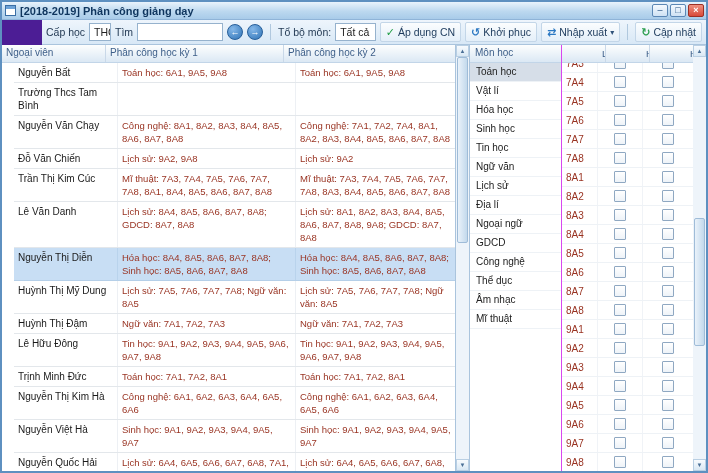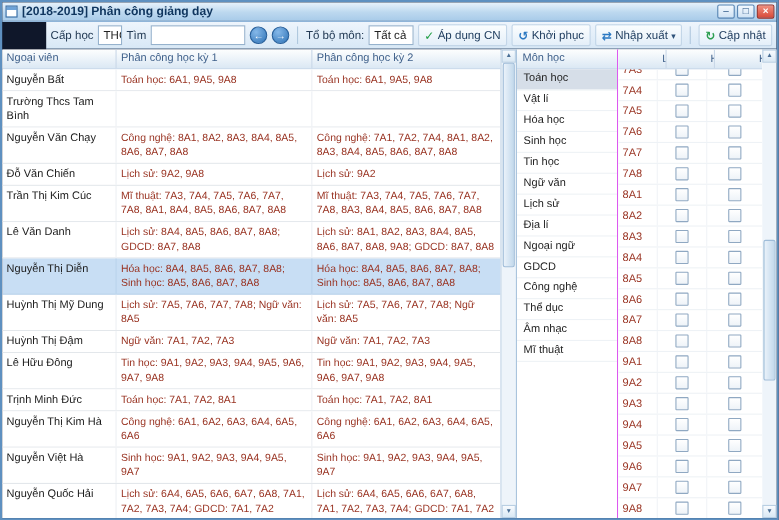--- a/index.html
+++ b/index.html
@@ -3,21 +3,21 @@
 <meta charset="utf-8">
 <style>
   * { box-sizing: border-box; margin: 0; padding: 0; }
   html,body { background:#cfd8e2; }
   body { font-family: "Liberation Sans", "DejaVu Sans", sans-serif; }
 
   .window {
     position: relative;
     width: 708px; height: 473px;
     border: 2px solid #5e90c0;
-    background: #0f172a;
+    background: #4c1d95;
     overflow: hidden;
   }
 
   
   .titlebar {
     height: 18px;
     display: flex; align-items: center;
     padding: 0 2px 0 3px;
     background: linear-gradient(#e9f3fc, #bcd8ef 55%, #a8cbe9);
     border-bottom: 1px solid #8fb4d8;
@@ -109,21 +109,21 @@
   
   .main-area { width: 454px; border-right: 1px solid #aac4dd; display: flex; flex-direction: column; overflow: hidden; }
   .grid-header { height: 18px; flex: none; display: flex; background: linear-gradient(#fdfefe, #dbe8f4); border-bottom: 1px solid #c2d5e8; }
   .hcell {
     font-size: 10px; color: #3f608a;
     padding: 2px 4px; border-right: 1px solid #c9d8e8;
     overflow: hidden; white-space: nowrap;
   }
   .h-name { width: 104px; } .h-hk1 { width: 178px; } .h-hk2 { flex: 1; border-right: none; }
 
-  .main-rows { flex: 1; overflow: hidden; }
+  .main-rows { flex: 1; overflow: hidden; margin-left: 12px; }
   .trow { display: flex; border-bottom: 1px solid #e3e7eb; background: #fff; }
   .trow.sel { background: #c8def4; border-bottom-color: #b5cfe8; }
   .tcell {
     padding: 3px 4px; border-right: 1px solid #edf0f4;
     font-size: 9.5px; line-height: 13px; color: #993322;
     word-wrap: break-word; overflow: hidden;
   }
   .trow.sel .tcell { border-right-color: #b9d3ec; }
   .c-name { width: 104px; font-size: 10px; color: #1a1a1a; }
   .c-hk1 { width: 178px; }

